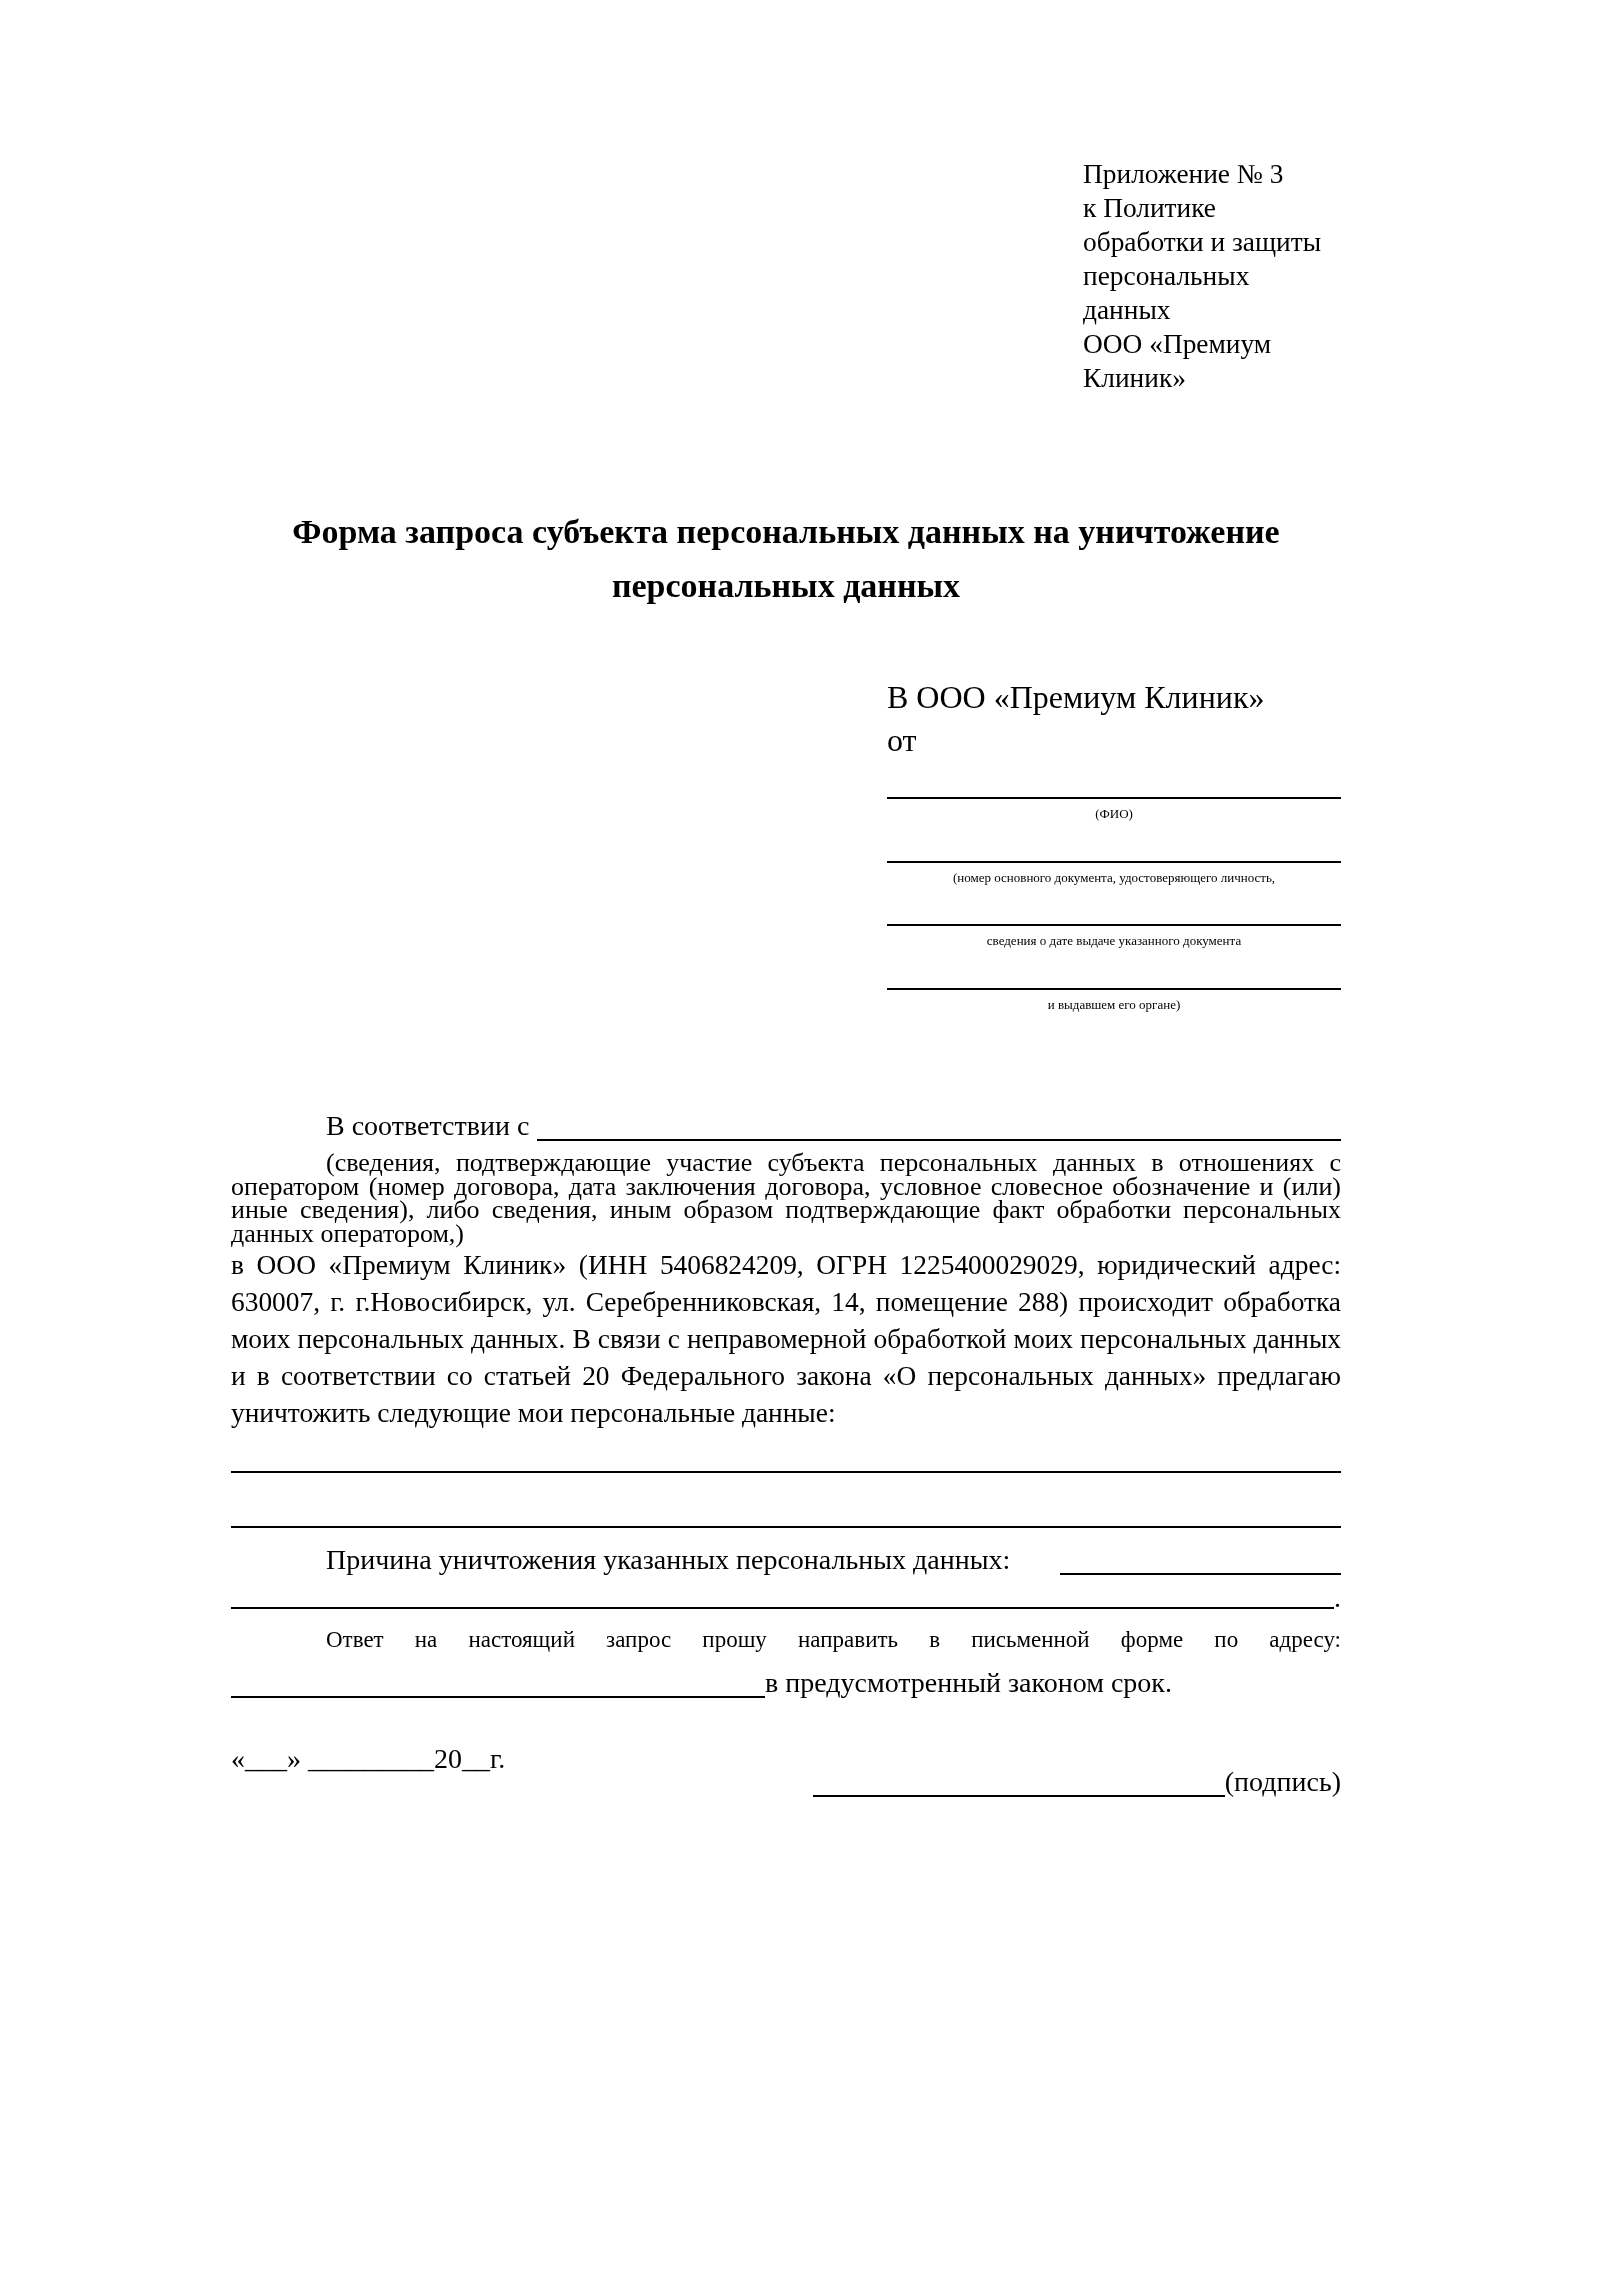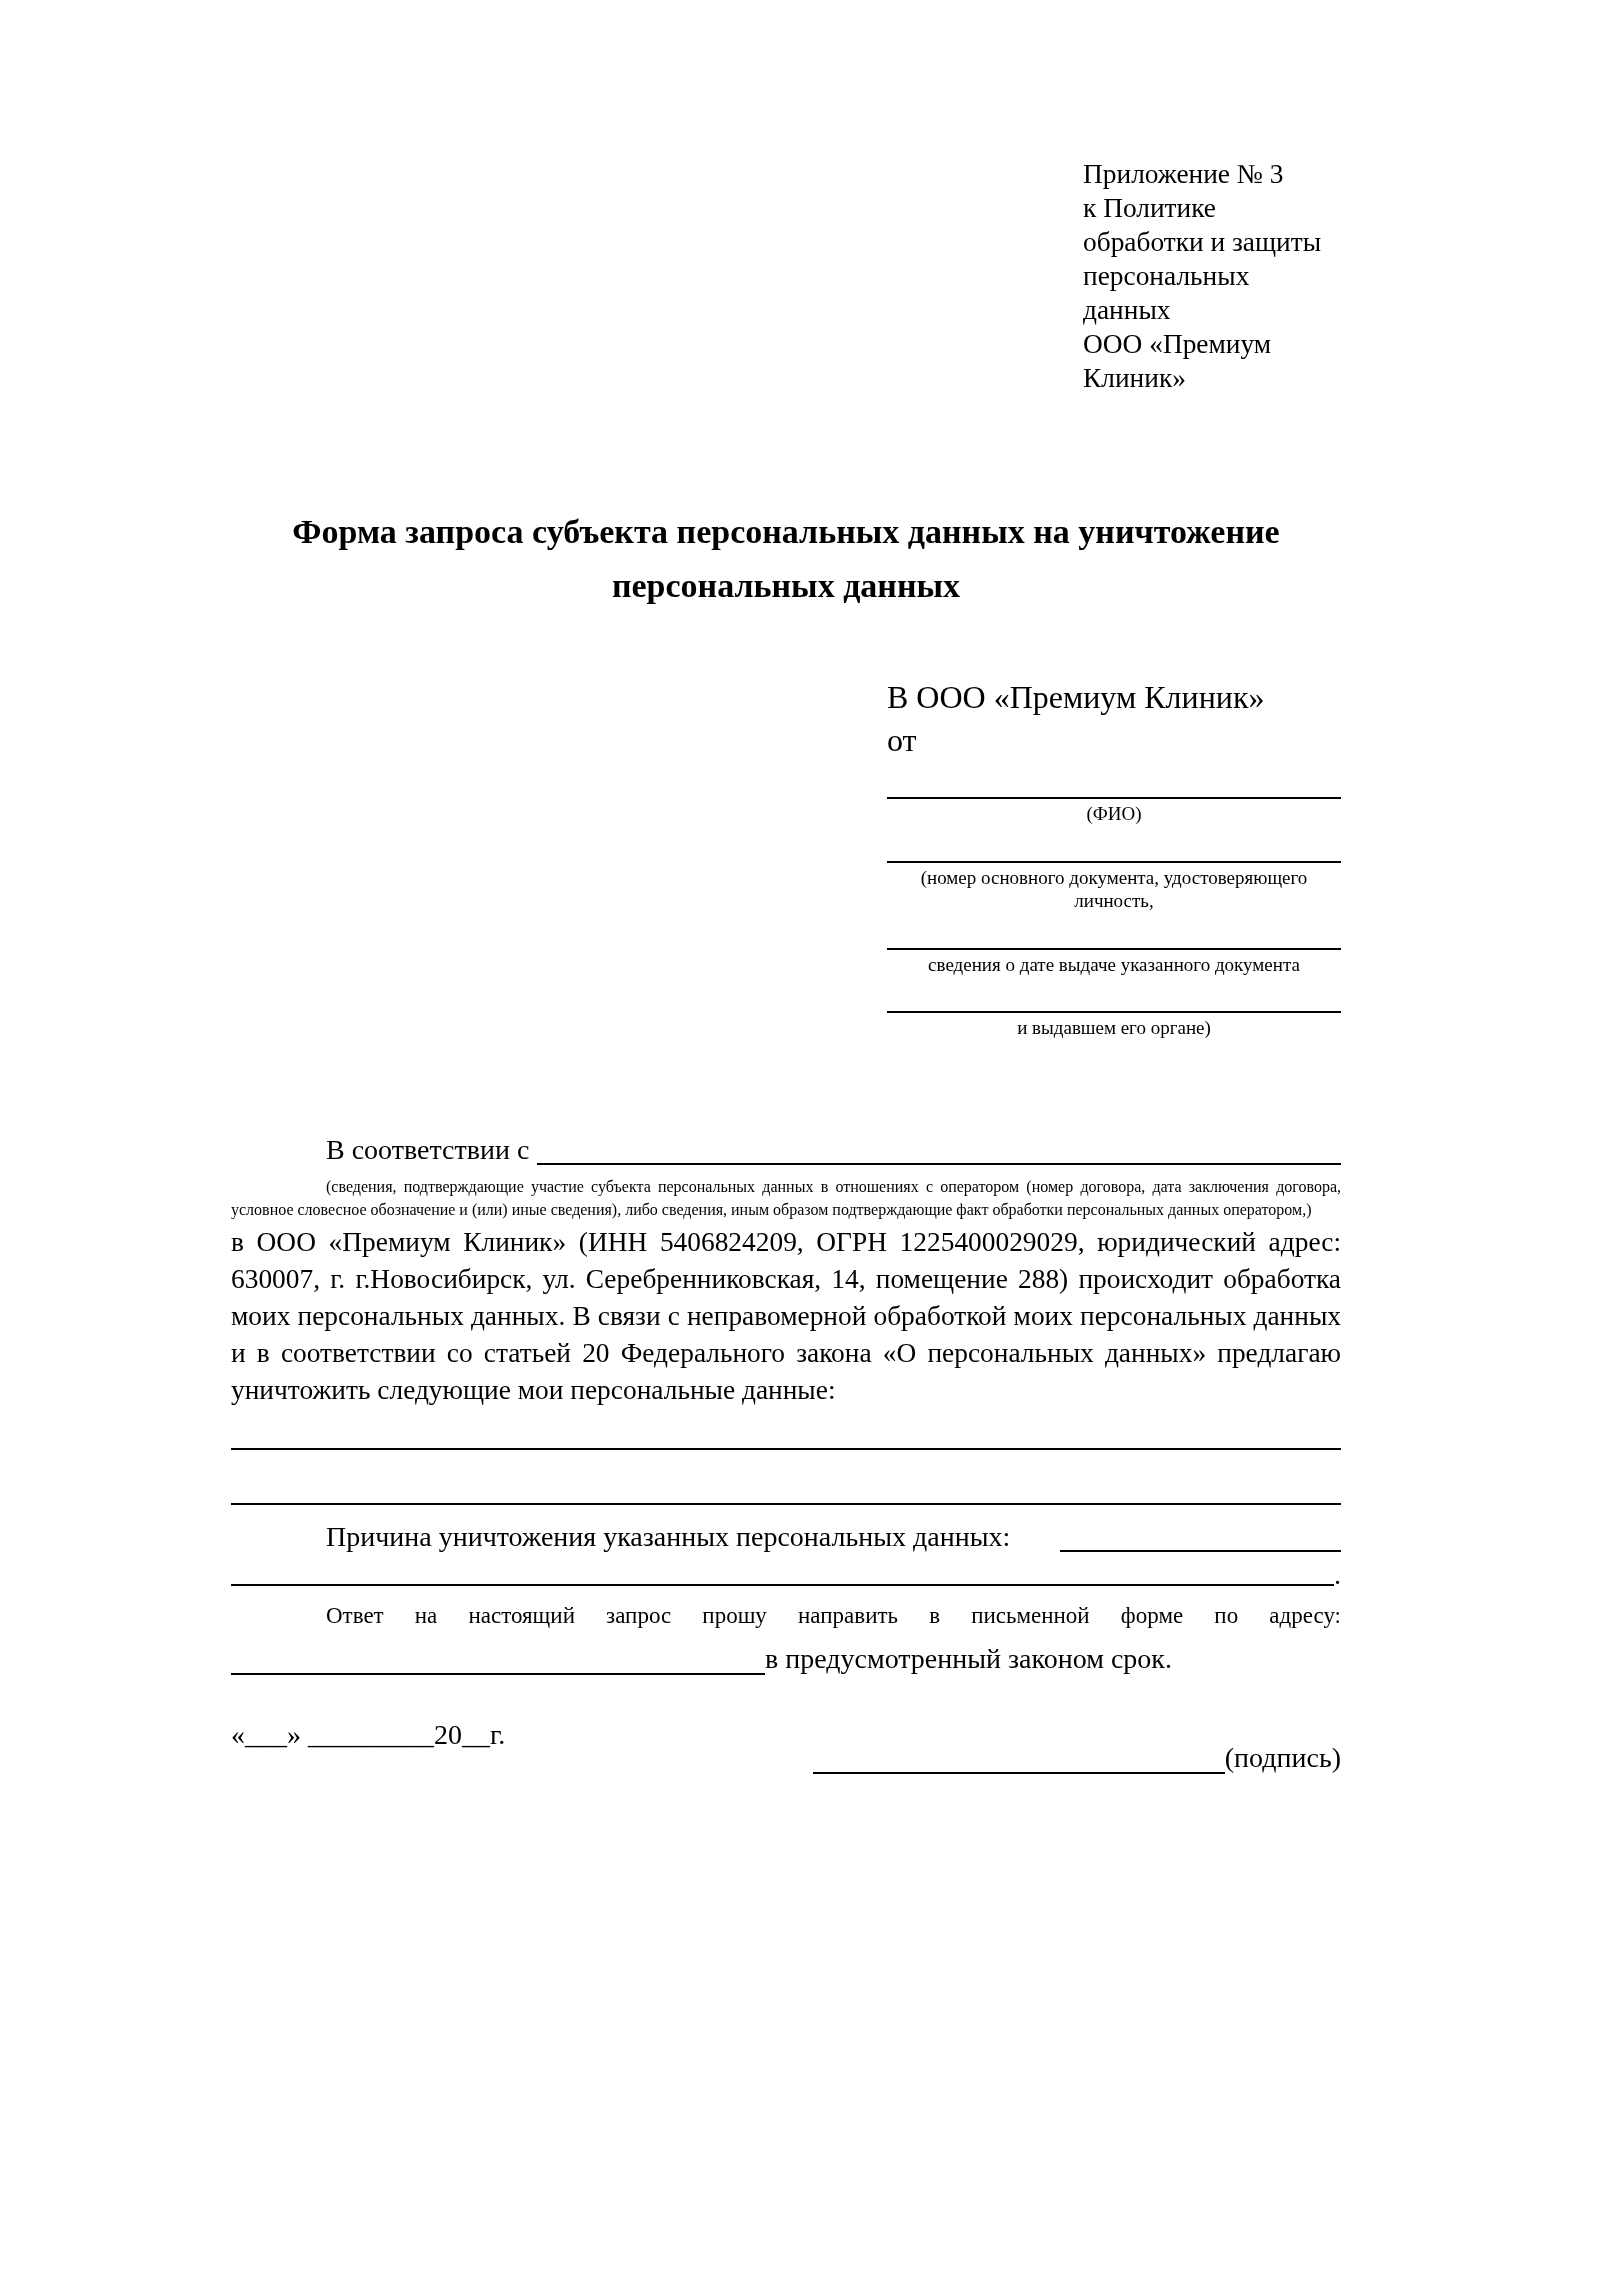--- a/index.html
+++ b/index.html
@@ -27,33 +27,33 @@
     font-weight: 700;
     text-align: center;
   }
 
   
   .addressee { margin-top: 63px; margin-left: 656px; }
   .addr-text { font-size: 32px; line-height: 43px; }
   .field { margin-top: 27.4px; }
   .field:first-of-type { margin-top: 0; }
   .field-line { height: 7.8px; border-bottom: 2.9px solid #000; }
-  .field-cap { margin-top: 2.9px; font-size: 19px; line-height: 23.5px; text-align: center; }
+  .field-cap { margin-top: 2.9px; font-size: 13px; line-height: 23.5px; text-align: center; }
 
   
   .fill-row { display: flex; align-items: stretch; font-size: 28px; line-height: 43px; }
   .fill-row .lead { white-space: nowrap; }
   .indent { margin-left: 95px; }
   .fill-line { flex: 1 1 auto; border-bottom: 2.9px solid #000; margin: 0 0 5.9px 7.8px; }
   .fill-line.fixed { flex: 0 0 auto; margin-left: 0; }
 
   .accordance-row { margin-top: 88px; }
 
   .small-note {
-    font-size: 16px; line-height: 23.5px;
+    font-size: 26px; line-height: 23.5px;
     text-align: justify; text-indent: 95px;
     margin-top: 3.9px;
   }
 
   .main-para {
     font-size: 27.4px; line-height: 37px;
     text-align: justify;
     margin-top: 2px;
   }
 

